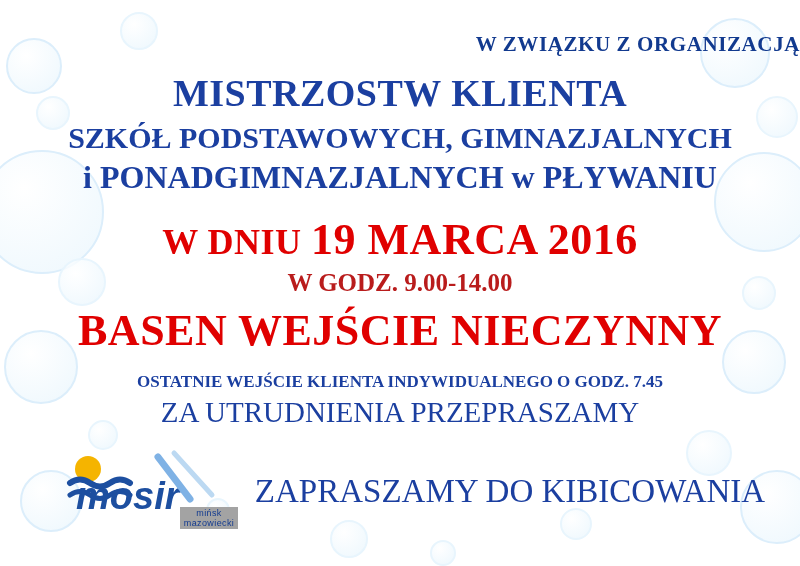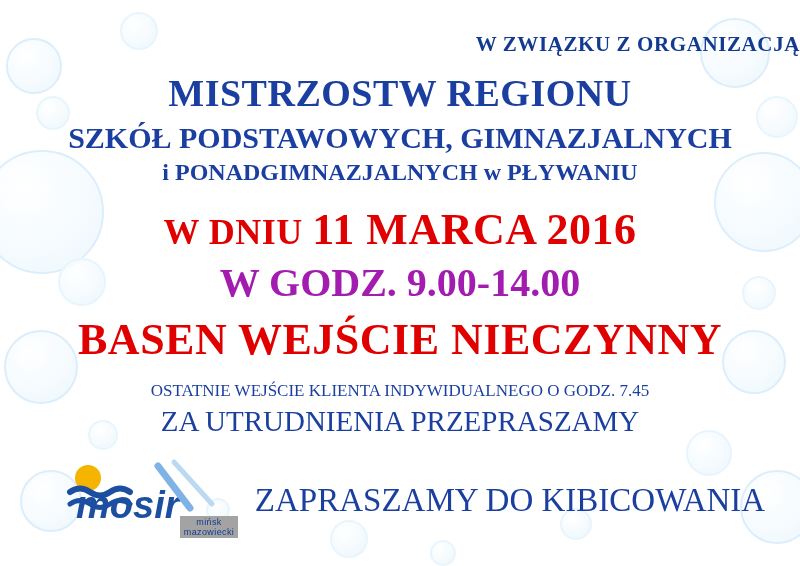--- a/index.html
+++ b/index.html
@@ -63,51 +63,51 @@
     letter-spacing: 0.5px;
     padding-top: 14px;
   }
   .l3 {
     font-size: 30px;
     font-weight: bold;
     color: #1b3fa0;
     padding-top: 6px;
   }
   .l4 {
-    font-size: 24px;
+    font-size: 32px;
     font-weight: bold;
     color: #1b3fa0;
     padding-top: 4px;
   }
   .l5 {
     font-size: 44px;
     font-weight: bold;
     color: #e00000;
     padding-top: 18px;
     letter-spacing: 0.5px;
   }
   .l5 .small-part {
     font-size: 36px;
   }
   .l6 {
-    font-size: 40px;
-    font-weight: bold;
-    color: #a21caf;
+    font-size: 25px;
+    font-weight: bold;
+    color: #b91c1c;
     padding-top: 4px;
   }
   .l7 {
     font-size: 44px;
     font-weight: bold;
     color: #e00000;
     padding-top: 8px;
     letter-spacing: 0.5px;
   }
   .l8 {
     font-size: 17px;
-    font-weight: normal;
+    font-weight: bold;
     color: #1b3fa0;
     padding-top: 16px;
   }
   .l9 {
     font-size: 29px;
     color: #1b3fa0;
     padding-top: 4px;
   }
   .bottom-row {
     position: relative;
@@ -168,25 +168,25 @@
     <div class="bubble soft" style="left:330px; top:520px; width:34px; height:34px;"></div>
     <div class="bubble soft" style="left:430px; top:540px; width:22px; height:22px;"></div>
     <div class="bubble soft" style="left:560px; top:508px; width:28px; height:28px;"></div>
     <div class="bubble soft" style="left:206px; top:498px; width:20px; height:20px;"></div>
   </div>
 
   <div class="content">
 
     <span class="line l1">W ZWIĄZKU Z ORGANIZACJĄ</span>
 
-    <span class="line l2">MISTRZOSTW REGIONU</span>
+    <span class="line l2">MISTRZOSTW KLIENTA</span>
     <span class="line l3">SZKÓŁ PODSTAWOWYCH, GIMNAZJALNYCH</span>
     <span class="line l4">i PONADGIMNAZJALNYCH w PŁYWANIU</span>
 
-    <span class="line l5"><span class="small-part">W DNIU </span><span>11 MARCA 2016</span></span>
+    <span class="line l5"><span class="small-part">W DNIU </span><span>19 MARCA 2016</span></span>
 
     <span class="line l6">W GODZ. 9.00-14.00</span>
 
     <span class="line l7">BASEN WEJŚCIE NIECZYNNY</span>
 
     <span class="line l8">OSTATNIE WEJŚCIE KLIENTA INDYWIDUALNEGO O GODZ. 7.45</span>
     <span class="line l9">ZA UTRUDNIENIA PRZEPRASZAMY</span>
 
     <div class="bottom-row">
       <div class="logo">

